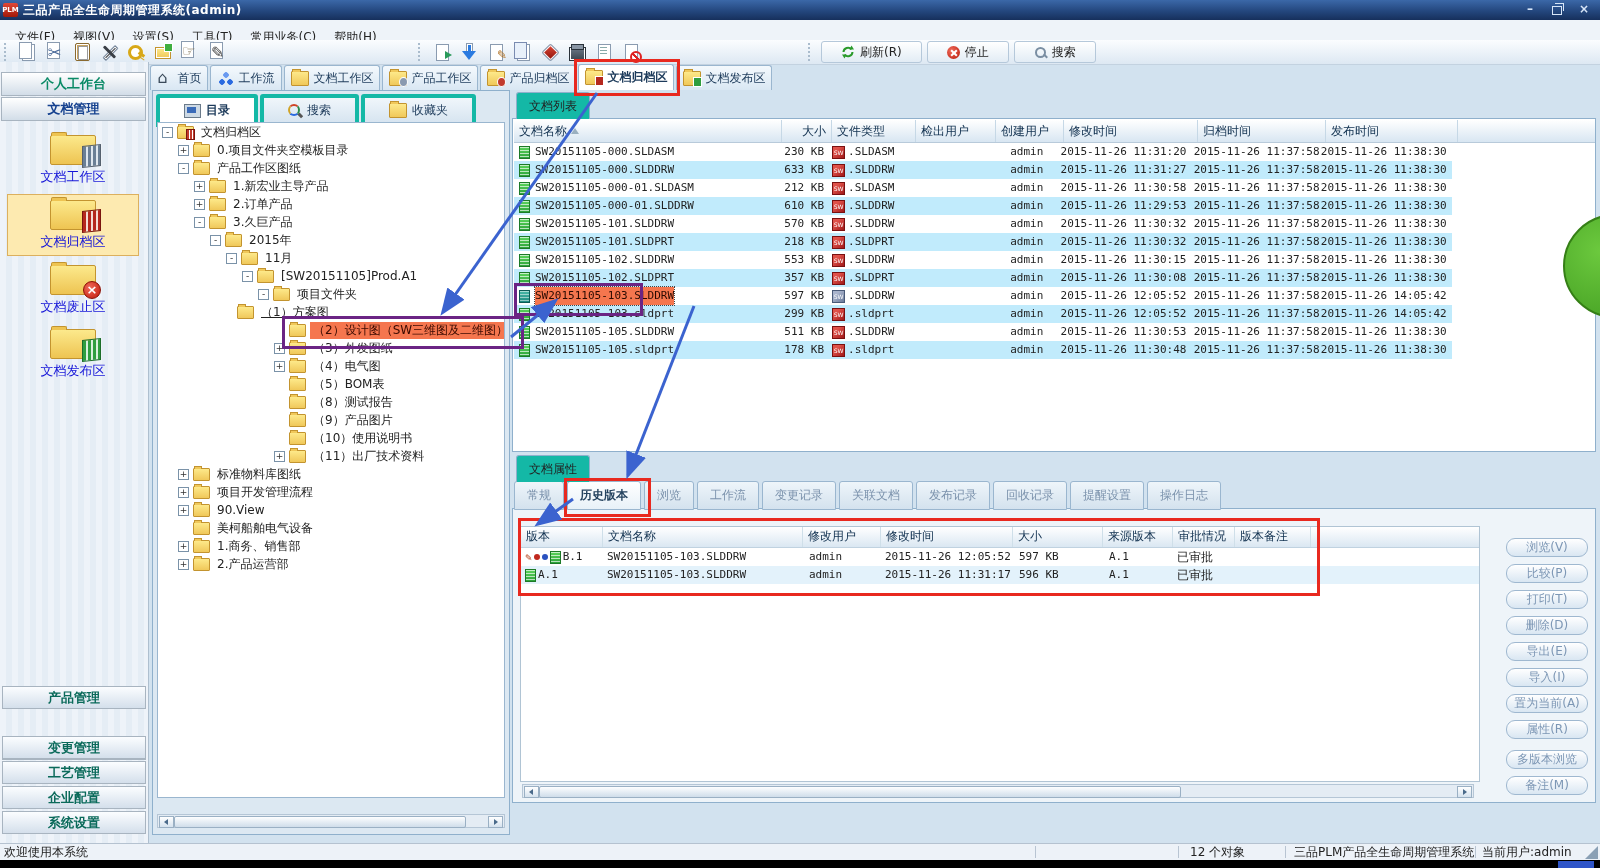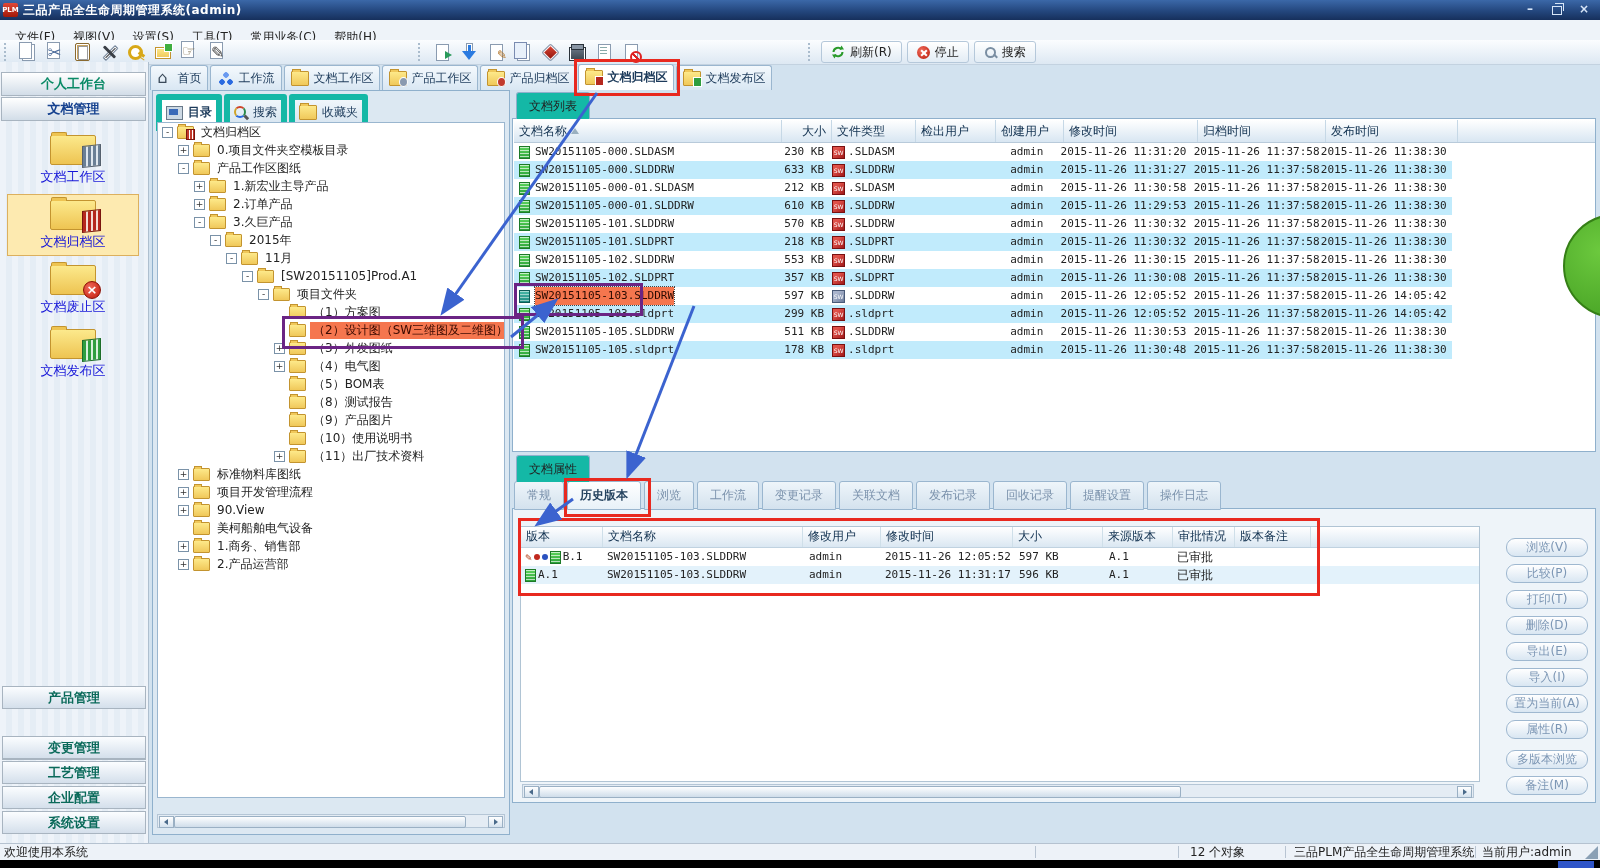--- a/index.html
+++ b/index.html
@@ -37,21 +37,21 @@
 .ic-checkout-doc::after{content:"";position:absolute;right:1px;bottom:4px;border-top:4px solid transparent;border-bottom:4px solid transparent;border-left:7px solid #2a9a5a}
 .ic-download::before{content:"";position:absolute;left:8px;top:2px;width:5px;height:9px;background:#2a7ae0}
 .ic-download::after{content:"";position:absolute;left:4px;top:10px;border-left:7px solid transparent;border-right:7px solid transparent;border-top:9px solid #2a7ae0}
 .ic-edit-doc::after{content:"✎";position:absolute;right:0;bottom:1px;font-size:12px;color:#b07020}
 .ic-copy-doc::after{content:"";position:absolute;left:2px;top:1px;width:11px;height:15px;background:#e8f0fa;border:1px solid #7a8bb0}
 .ic-seal::before{content:"";position:absolute;left:5px;top:5px;width:11px;height:11px;background:linear-gradient(135deg,#e04838,#8a1008);transform:rotate(45deg);border-radius:2px}
 .ic-archive-box::before{content:"";position:absolute;left:3px;top:6px;width:15px;height:12px;background:linear-gradient(#6a7684,#3c4650);border:1px solid #2a323a}
 .ic-archive-box::after{content:"";position:absolute;left:5px;top:3px;width:11px;height:4px;background:#8a96a4;border:1px solid #2a323a}
 .ic-doc-list::after{content:"";position:absolute;left:7px;top:6px;width:7px;height:9px;background:repeating-linear-gradient(180deg,#8aa 0 1px,transparent 1px 3px)}
 .ic-doc-block::after{content:"";position:absolute;right:0;bottom:0;width:8px;height:8px;border:2px solid #d22;border-radius:50%;background:linear-gradient(45deg,transparent 42%,#d22 42% 58%,transparent 58%)}
-.tb-btn{height:22px;border:1px solid #b5c8da;border-radius:3px;background:linear-gradient(#ffffff,#e2ecf5);display:flex;align-items:center;padding:0 9px;gap:5px;box-sizing:border-box}
+.tb-btn{height:22px;border:1px solid #b5c8da;border-radius:3px;background:linear-gradient(#ffffff,#e2ecf5);display:flex;align-items:center;padding:0 19px;gap:5px;box-sizing:border-box}
 .stop-ic{width:13px;height:13px;border-radius:50%;background:radial-gradient(circle at 35% 35%,#f06a5a,#b81808);position:relative;flex:none}
 .stop-ic::before,.stop-ic::after{content:"";position:absolute;left:6px;top:3px;width:2px;height:8px;background:#fff}
 .stop-ic::before{transform:rotate(45deg)}.stop-ic::after{transform:rotate(-45deg)}
 .search-ic{width:13px;height:13px;position:relative;flex:none}
 .search-ic::before{content:"";position:absolute;left:1px;top:1px;width:7px;height:7px;border:2px solid #7a8ea2;border-radius:50%}
 .search-ic::after{content:"";position:absolute;left:9px;top:9px;width:5px;height:2px;background:#7a8ea2;transform:rotate(45deg)}
 
 .tabrow{position:absolute;left:150px;top:64px;width:1450px;height:26px;display:flex;align-items:flex-end}
 .mtab{height:25px;border:1px solid #9ab6cf;border-bottom:none;border-radius:3px 3px 0 0;background:linear-gradient(#f4f9fd,#d9e7f3);display:inline-flex;align-items:center;justify-content:center;gap:5px;margin-right:2px;box-sizing:border-box;color:#1c3a5a}
 .mtab.active{background:#fff;height:26px;font-weight:bold}
@@ -75,21 +75,21 @@
 .bf.books-gray::after,.bf.books-red::after,.bf.books-green::after{content:"";position:absolute;right:-6px;bottom:-3px;width:17px;height:20px;border:1px solid #55616e;transform:skewY(-6deg)}
 .bf.books-gray::after{background:repeating-linear-gradient(90deg,#6a7f95 0 3px,#dfe7ee 3px 5px)}
 .bf.books-red::after{background:repeating-linear-gradient(90deg,#b5281e 0 3px,#f3ddd6 3px 5px);border-color:#7a140e}
 .bf.books-green::after{background:repeating-linear-gradient(90deg,#2f9e3f 0 3px,#daf0dd 3px 5px);border-color:#1c6e2a}
 .bf.cancel::after{content:"×";position:absolute;right:-6px;bottom:-5px;width:16px;height:16px;border-radius:50%;background:radial-gradient(circle at 35% 35%,#f06a5a,#c01808);color:#fff;font-size:13px;font-weight:bold;line-height:15px;text-align:center;border:1px solid #8a0f04}
 .side-item .lbl{color:#1616d8;font-size:13px}
 .side-btn{position:absolute;left:2px;width:144px;height:23px;background:linear-gradient(#fbfdff,#d4dfeb);border:1px solid #a8b4c0;box-sizing:border-box;text-align:center;line-height:21px;font-weight:bold;color:#0a6a5a;font-size:13px}
 
 .tree-wrap{position:absolute;left:152px;top:90px;width:358px;height:745px;background:#dce8f2;border:1px solid #8fb0cc;box-sizing:border-box}
 .ttabs{position:absolute;left:3px;top:3px;display:flex;align-items:flex-end}
-.ttab{height:25px;padding:0 4px;border:6px solid #14b8a6;border-radius:3px 3px 0 0;background:linear-gradient(#f0f6fb,#d6e4f0);margin-right:2px;display:inline-flex;align-items:center;gap:5px;color:#1c3a5a}
+.ttab{height:25px;padding:0 24px;border:4px solid #14b8a6;border-radius:3px 3px 0 0;background:linear-gradient(#f0f6fb,#d6e4f0);margin-right:2px;display:inline-flex;align-items:center;gap:5px;color:#1c3a5a}
 .ttab.active{background:#fff;font-weight:bold}
 .ti-dir{width:15px;height:12px;background:#cdd9e4;border:1px solid #6a7a8a;position:relative;flex:none}
 .ti-dir::before{content:"";position:absolute;left:2px;top:2px;width:9px;height:6px;background:#3a6ab8}
 .ti-search{width:14px;height:14px;position:relative;flex:none}
 .ti-search::before{content:"";position:absolute;left:0;top:0;width:8px;height:8px;border-radius:50%;border-top:2.5px solid #d04428;border-right:2.5px solid #2a8a4a;border-bottom:2.5px solid #2a6ae0;border-left:2.5px solid #d0a428}
 .ti-search::after{content:"";position:absolute;left:10px;top:10px;width:5px;height:2.5px;background:#555;transform:rotate(45deg)}
 .tree-area{position:absolute;left:4px;top:31px;right:4px;bottom:36px;background:#fff;border:1px solid #9ab6cf;overflow:hidden}
 .tnode{height:18px;white-space:nowrap;display:flex;align-items:center}
 .texp{width:11px;height:11px;border:1px solid #7a92a8;background:#fff;font-size:9px;line-height:9px;text-align:center;margin-right:3px;flex:none;color:#333;box-sizing:border-box}
 .texp-sp{width:14px;flex:none}
@@ -347,21 +347,21 @@
         <div class="tnode" style="padding-left: 84px;">
           <span class="texp">-</span>
           <span class="tfolder"></span>
           <span class="tlabel">[SW20151105]Prod.A1</span>
         </div>
         <div class="tnode" style="padding-left: 100px;">
           <span class="texp">-</span>
           <span class="tfolder"></span>
           <span class="tlabel">项目文件夹</span>
         </div>
-        <div class="tnode" style="padding-left: 116px; text-decoration: underline;">
+        <div class="tnode" style="padding-left: 64px; text-decoration: underline;">
           <span class="texp-sp"></span>
           <span class="tfolder"></span>
           <span class="tlabel">（1）方案图</span>
         </div>
         <div class="tnode" style="padding-left: 116px;">
           <span class="texp-sp"></span>
           <span class="tfolder"></span>
           <span class="tlabel sel">（2）设计图（SW三维图及二维图）</span>
         </div>
         <div class="tnode" style="padding-left: 116px;">

